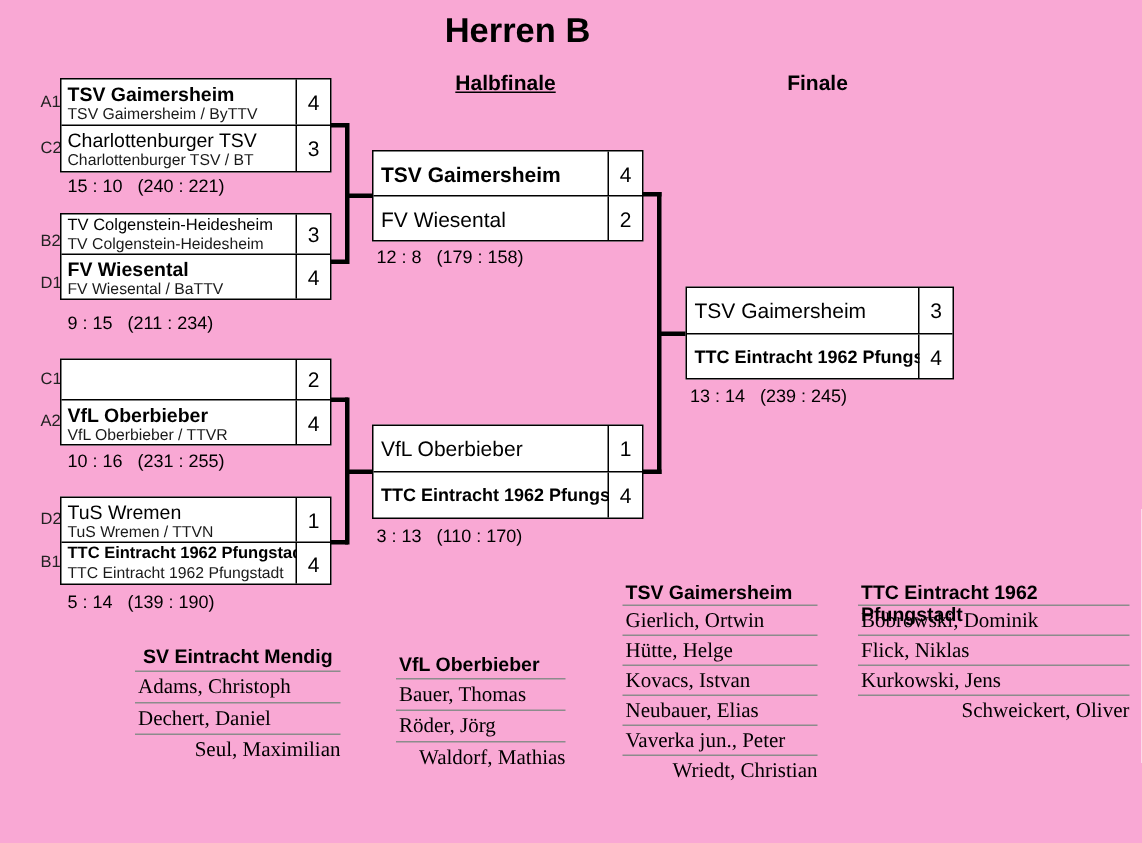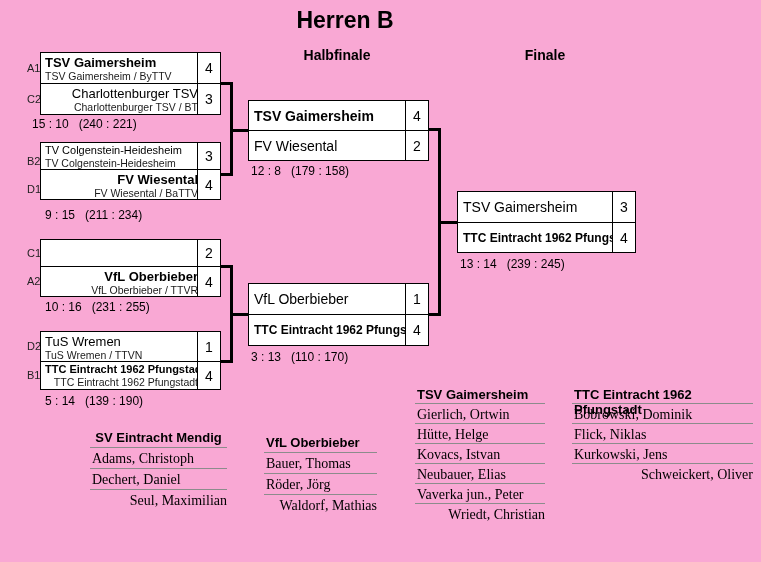--- a/index.html
+++ b/index.html
@@ -5,21 +5,21 @@
   html,body{margin:0;padding:0;background:#fff;}
   .page{position:relative;width:761px;height:562px;background:#f9a8d4;overflow:hidden;
         font-family:"Liberation Sans",sans-serif;color:#000;}
   .title{position:absolute;left:245px;top:7px;width:200px;text-align:center;
          font-size:23px;font-weight:bold;}
   .roundhead{position:absolute;top:47px;width:120px;text-align:center;
              font-size:14px;font-weight:bold;}
   .seed{position:absolute;left:27px;width:22px;font-size:11px;color:#222;line-height:13px;}
   .box{position:absolute;border:1px solid #000;background:#fff;box-sizing:border-box;}
   .trow{position:relative;border-bottom:1px solid #000;box-sizing:border-box;}
-  .trow.last{border-bottom:none;text-align:right;}
+  .trow.last{border-bottom:none;}
   .cell{position:absolute;left:0;right:22px;top:0;bottom:0;overflow:hidden;
         padding:2px 0 0 4px;white-space:nowrap;}
   .tname{font-size:13px;line-height:15px;}
   .tname.b{font-weight:bold;}
   .tname.sm{font-size:11px;}
   .tsub{font-size:10.5px;line-height:12px;color:#1a1a1a;}
   .score{position:absolute;top:0;bottom:0;right:0;width:22px;border-left:1px solid #000;
          display:flex;align-items:center;justify-content:center;font-size:14px;}
   .srow{position:relative;border-bottom:1px solid #000;box-sizing:border-box;}
   .srow.last{border-bottom:none;}
@@ -36,21 +36,21 @@
            border-bottom:1px solid #8c8c8c;padding:3px 0 0 2px;white-space:nowrap;overflow:hidden;}
   .list-nm.lastnm{border-bottom:none;text-align:right;}
   .h21{height:21px;} .h20{height:20px;}
 </style>
 </head>
 <body>
 
 <div class="page">
 
   <div class="title">Herren B</div>
-  <div class="roundhead" style="left:277px;">Halbfinale</div>
+  <div class="roundhead" style="left:277px;text-decoration:underline;">Halbfinale</div>
   <div class="roundhead" style="left:485px;">Finale</div>
 
   <div class="seed" style="top:62px;">A1</div>
   <div class="seed" style="top:93px;">C2</div>
   <div class="seed" style="top:155px;">B2</div>
   <div class="seed" style="top:183px;">D1</div>
   <div class="seed" style="top:247px;">C1</div>
   <div class="seed" style="top:275px;">A2</div>
   <div class="seed" style="top:340px;">D2</div>
   <div class="seed" style="top:369px;">B1</div>
@@ -64,21 +64,21 @@
       <div class="score">4</div>
     </div>
     <div class="trow last" style="height:30px;">
       <div class="cell">
         <div class="tname">Charlottenburger TSV</div>
         <div class="tsub">Charlottenburger TSV / BT</div>
       </div>
       <div class="score">3</div>
     </div>
   </div>
-  <div class="result" style="left:32px;top:117px;">15 : 10   (240 : 221)</div>
+  <div class="result" style="left:45px;top:117px;">15 : 10   (240 : 221)</div>
 
   <div class="box" style="left:40px;top:142px;width:181px;height:58px;">
     <div class="trow" style="height:27px;">
       <div class="cell" style="padding-top:1px;">
         <div class="tname sm" style="line-height:13px;">TV Colgenstein-Heidesheim</div>
         <div class="tsub">TV Colgenstein-Heidesheim</div>
       </div>
       <div class="score">3</div>
     </div>
     <div class="trow last" style="height:29px;">

